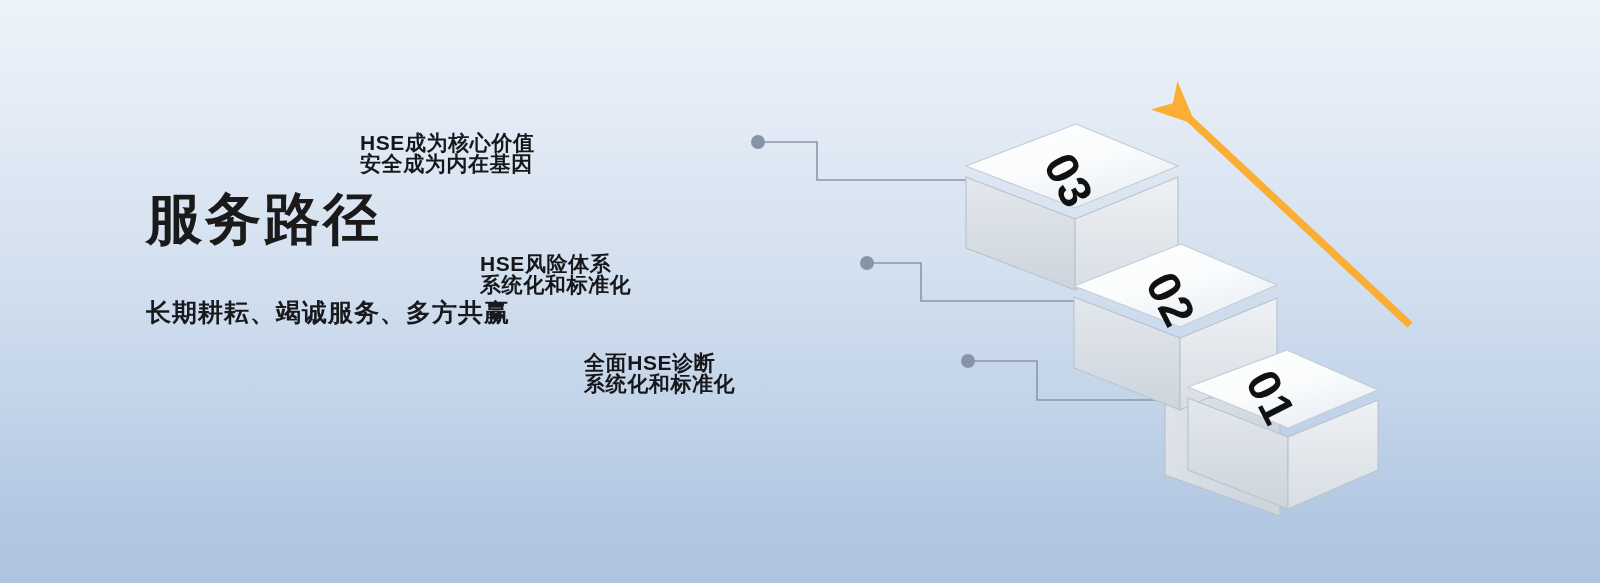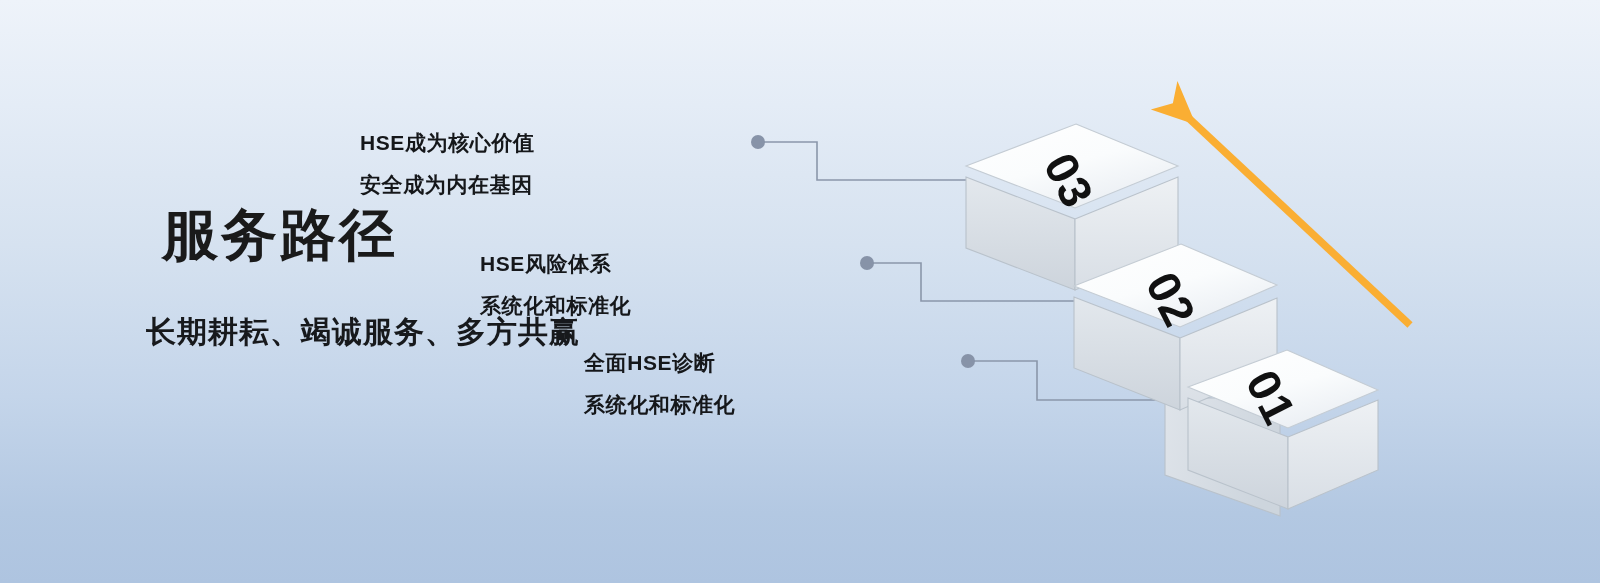--- a/index.html
+++ b/index.html
@@ -25,45 +25,44 @@
     left: 146px;
     top: 186px;
     width: 520px;
   }
   #page-title {
     font-size: 56px;
     font-weight: 700;
     letter-spacing: 3px;
     color: #1a1a1a;
     line-height: 1.18;
-    margin: 16px;
+    margin: 0;
     white-space: nowrap;
   }
   #page-subtitle {
-    font-size: 30px;
+    font-size: 25px;
     font-weight: 700;
     letter-spacing: 1px;
     color: #17191c;
     margin: 44px 0 0 0;
     white-space: nowrap;
   }
   
   .callout {
     position: absolute;
     text-align: left;
     color: #15171a;
     font-size: 21px;
     font-weight: 700;
     letter-spacing: 0.6px;
     line-height: 1;
     white-space: nowrap;
   }
   .callout .line2 {
     display: block;
-    margin-top: 21px;
   }
   #callout-3 { left: 360px; top: 132px; width: 380px; }
   #callout-2 { left: 480px; top: 253px; width: 368px; }
   #callout-1 { left: 584px; top: 352px; width: 350px; }
 
   
   #graphic {
     position: absolute;
     left: 0;
     top: 0;

